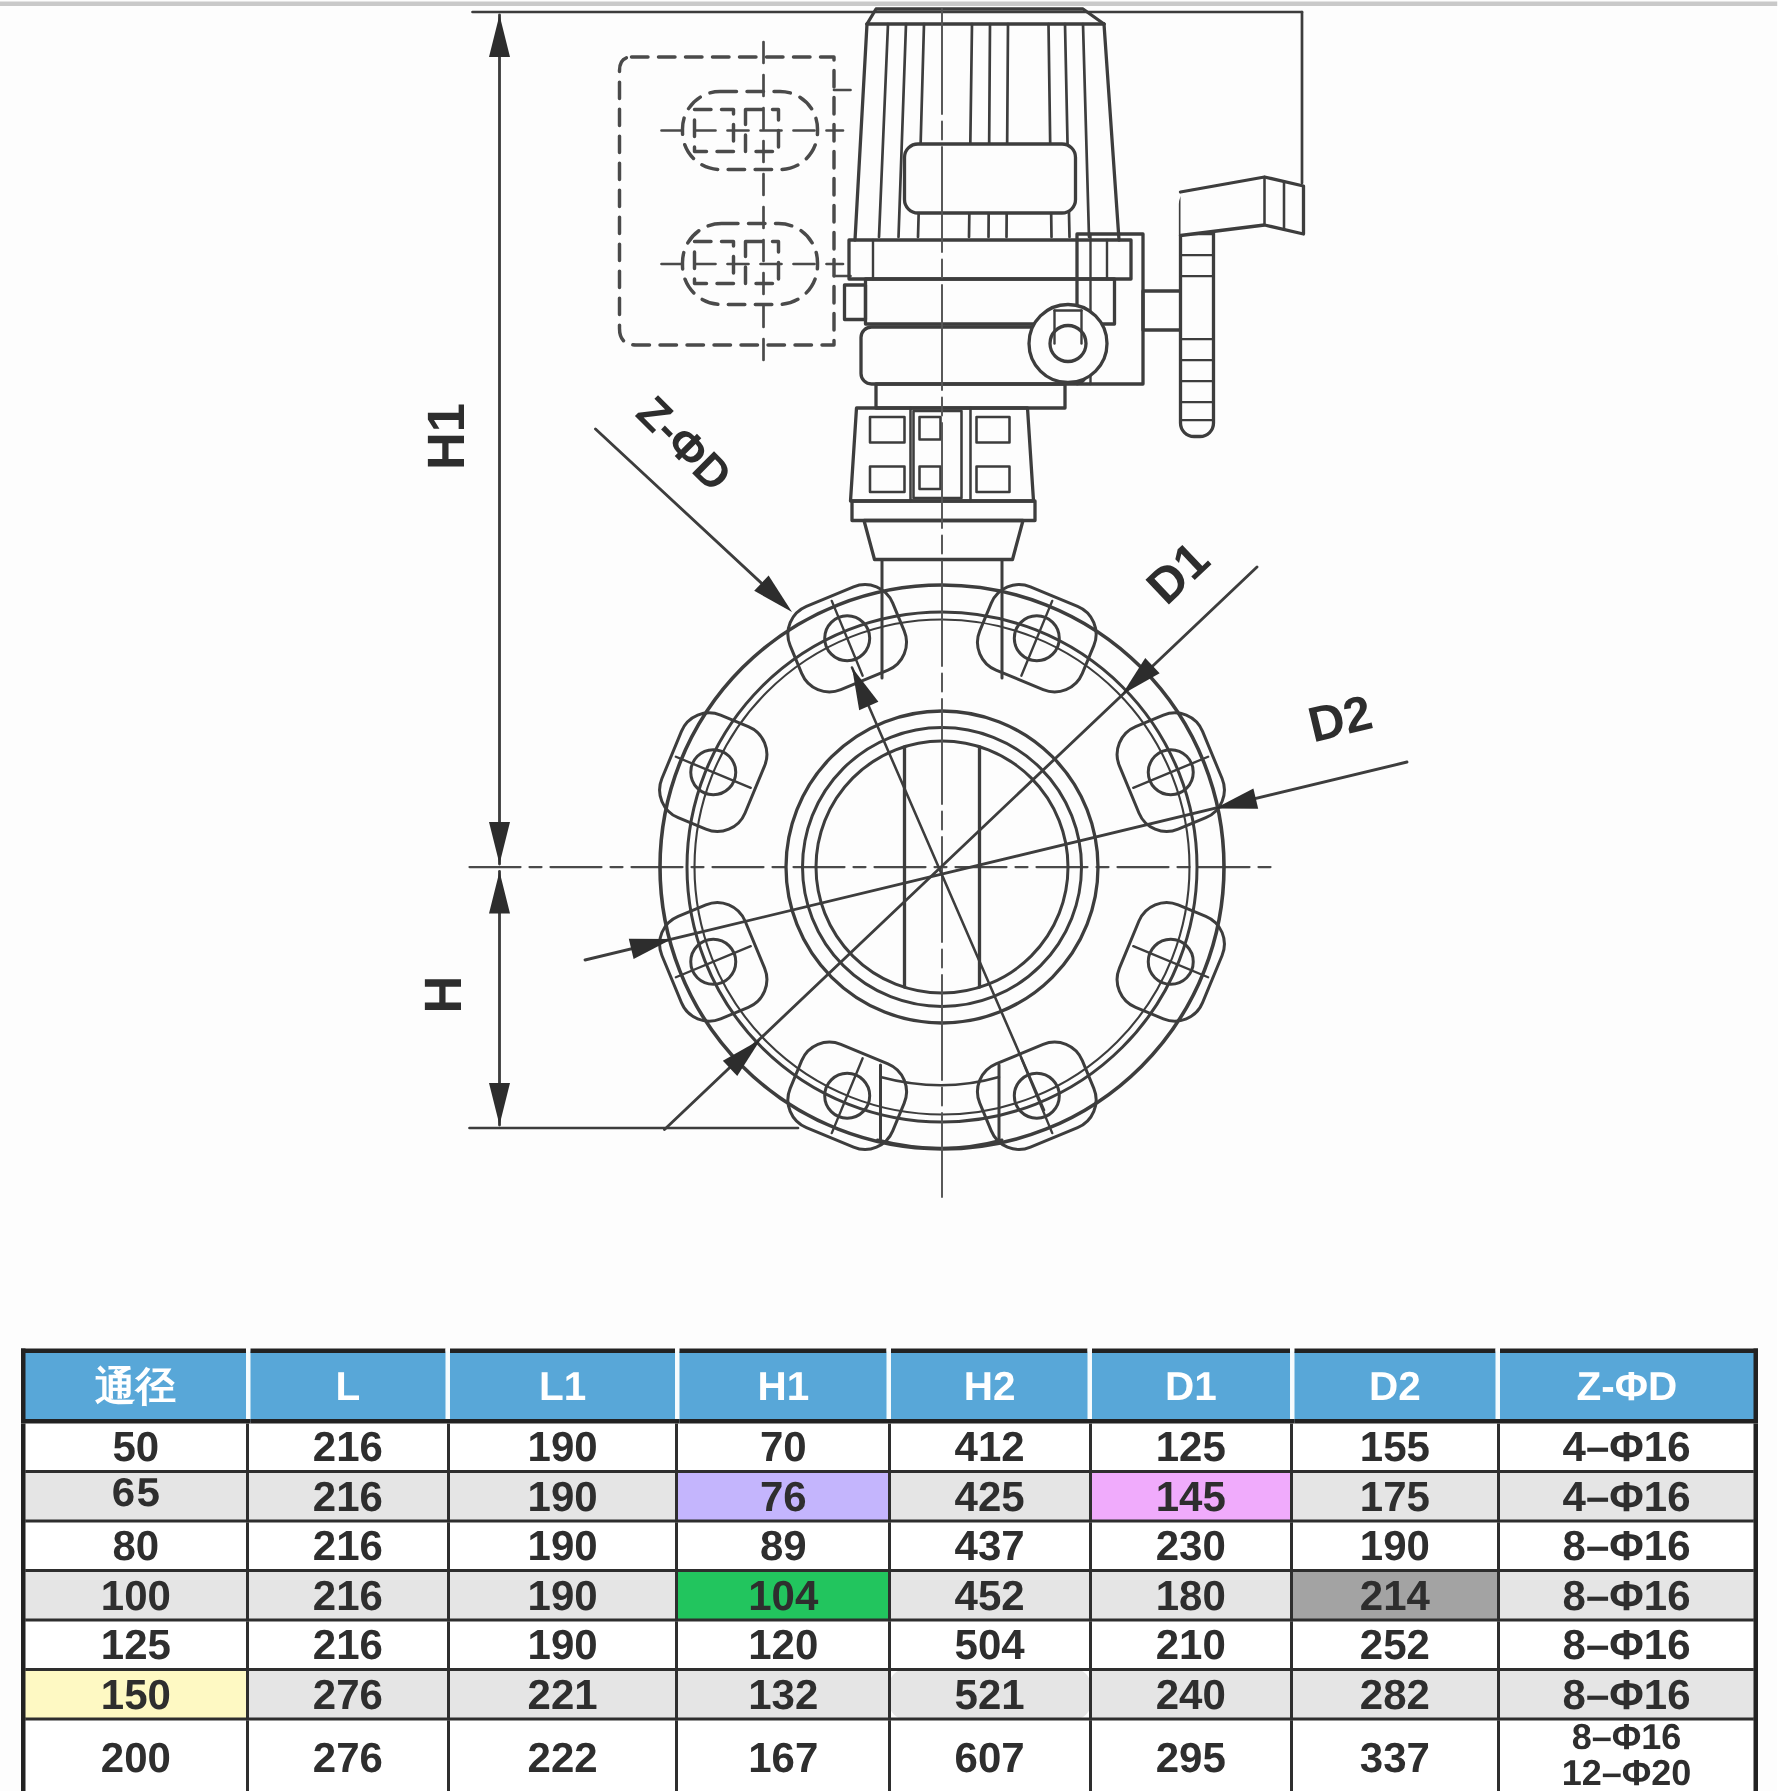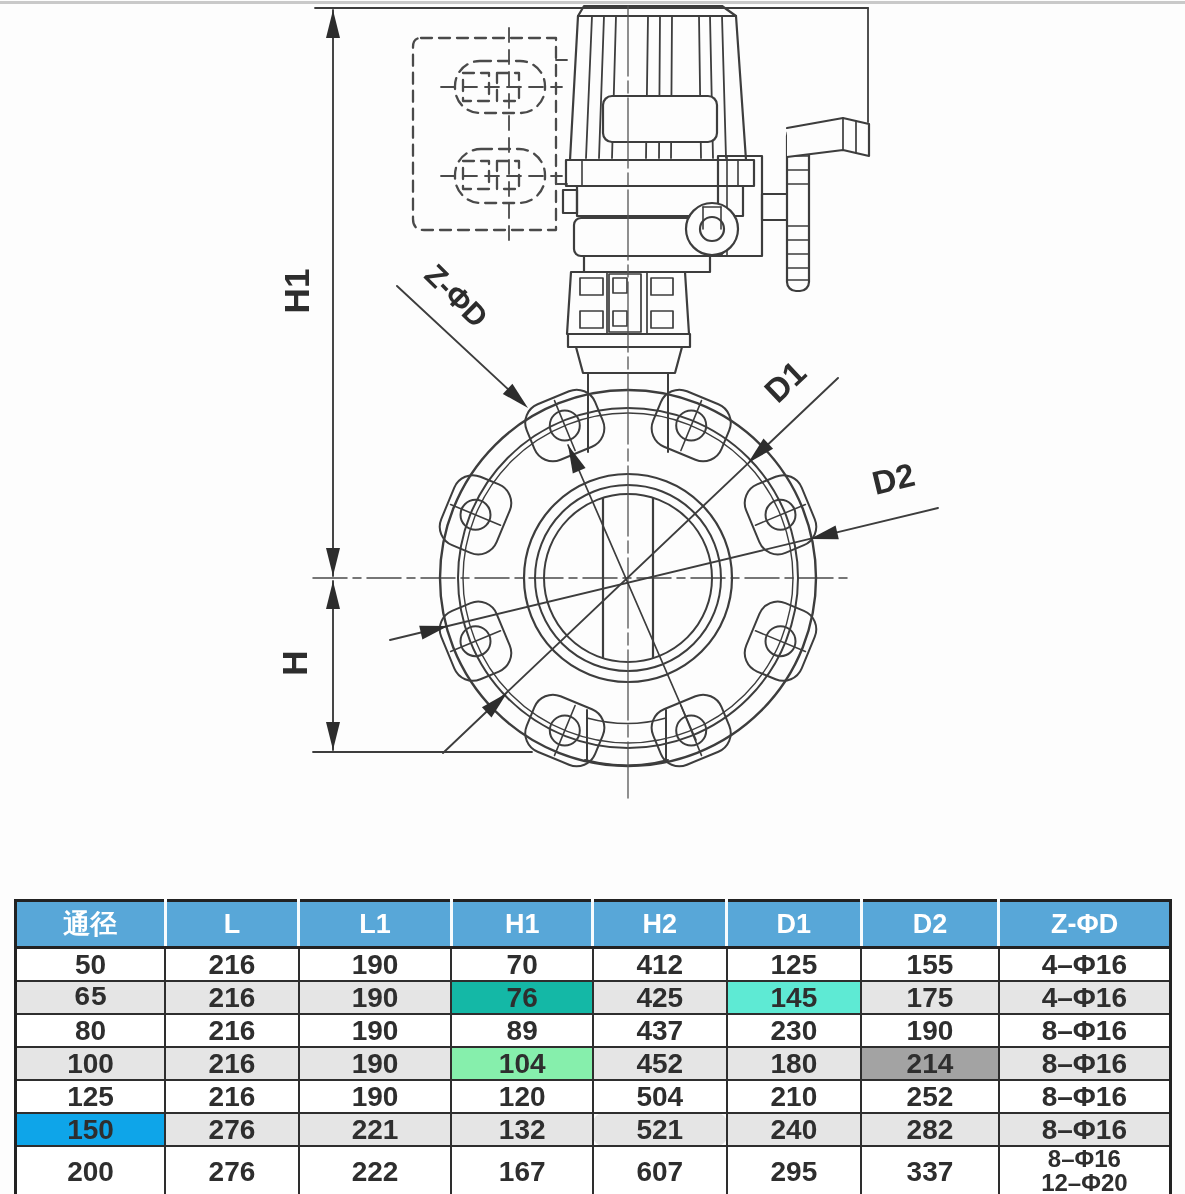--- a/index.html
+++ b/index.html
@@ -261,58 +261,58 @@
             <td>70</td>
           <td>412</td>
             <td>125</td>
           <td>155</td>
             <td>4–Φ16</td>
         </tr>
         <tr class="alt">
           <td style="background: rgb(229, 229, 229); font-family: Liberation Mono, monospace;">65</td>
             <td style="background: rgb(229, 229, 229);">216</td>
           <td style="background: rgb(229, 229, 229);">190</td>
-            <td style="background: #14b8a6;">76</td>
+            <td style="background: #c4b5fd;">76</td>
           <td style="background: rgb(229, 229, 229);">425</td>
-            <td style="background: #5eead4;">145</td>
+            <td style="background: #f0abfc;">145</td>
           <td style="background: rgb(229, 229, 229);">175</td>
             <td style="background: rgb(229, 229, 229);">4–Φ16</td>
         </tr>
         <tr>
           <td>80</td>
             <td>216</td>
           <td>190</td>
             <td>89</td>
           <td>437</td>
             <td>230</td>
           <td>190</td>
             <td>8–Φ16</td>
         </tr>
         <tr class="alt">
           <td style="background: rgb(229, 229, 229);">100</td>
             <td style="background: rgb(229, 229, 229);">216</td>
           <td style="background: rgb(229, 229, 229);">190</td>
-            <td style="background: #86efac;">104</td>
+            <td style="background: #22c55e;">104</td>
           <td style="background: rgb(229, 229, 229);">452</td>
             <td style="background: rgb(229, 229, 229);">180</td>
           <td style="background: #a3a3a3;">214</td>
             <td style="background: rgb(229, 229, 229);">8–Φ16</td>
         </tr>
         <tr>
           <td>125</td>
             <td>216</td>
           <td>190</td>
             <td>120</td>
           <td>504</td>
             <td>210</td>
           <td>252</td>
             <td>8–Φ16</td>
         </tr>
         <tr class="alt">
-          <td style="background: #0ea5e9;">150</td>
+          <td style="background: #fef9c3;">150</td>
             <td style="background: rgb(229, 229, 229);">276</td>
           <td style="background: rgb(229, 229, 229);">221</td>
             <td style="background: rgb(229, 229, 229);">132</td>
           <td style="background: rgb(229, 229, 229); border-radius: 10px;">521</td>
             <td style="background: rgb(229, 229, 229);">240</td>
           <td style="background: rgb(229, 229, 229);">282</td>
             <td style="background: rgb(229, 229, 229);">8–Φ16</td>
         </tr>
         <tr class="last">
           <td>200</td>

